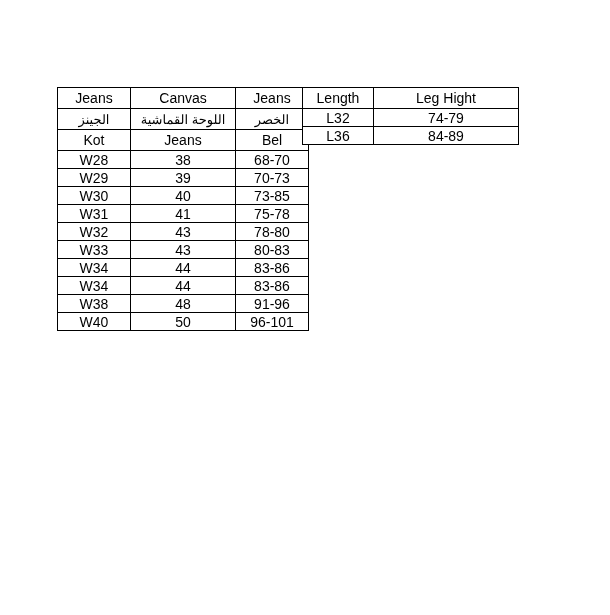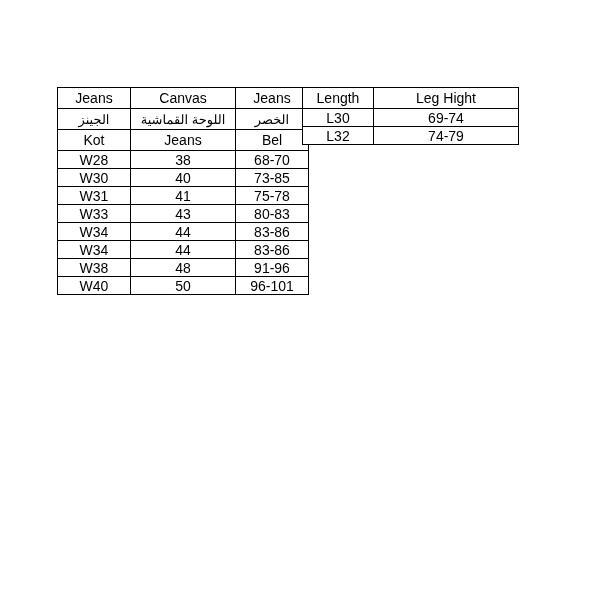--- a/index.html
+++ b/index.html
@@ -53,28 +53,38 @@
         <td class="c0">Kot</td>
         <td class="c1">Jeans</td>
         <td class="c2">Bel</td>
       </tr>
       <tr class="data">
         <td class="c0">W28</td>
         <td class="c1">38</td>
         <td class="c2">68-70</td>
       </tr>
       <tr class="data">
+        <td class="c0">W29</td>
+        <td class="c1">39</td>
+        <td class="c2">70-73</td>
+      </tr>
+      <tr class="data">
         <td class="c0">W30</td>
         <td class="c1">40</td>
         <td class="c2">73-85</td>
       </tr>
       <tr class="data">
         <td class="c0">W31</td>
         <td class="c1">41</td>
         <td class="c2">75-78</td>
+      </tr>
+      <tr class="data">
+        <td class="c0">W32</td>
+        <td class="c1">43</td>
+        <td class="c2">78-80</td>
       </tr>
       <tr class="data">
         <td class="c0">W33</td>
         <td class="c1">43</td>
         <td class="c2">80-83</td>
       </tr>
       <tr class="data">
         <td class="c0">W34</td>
         <td class="c1">44</td>
         <td class="c2">83-86</td>
@@ -97,23 +107,23 @@
     </tbody>
   </table>
 
   <table id="right-table">
     <tbody>
       <tr class="hdr">
         <td class="c0">Length</td>
         <td class="c1">Leg Hight</td>
       </tr>
       <tr class="data">
-        <td class="c0">L30</td>
-        <td class="c1">69-74</td>
+        <td class="c0">L32</td>
+        <td class="c1">74-79</td>
       </tr>
       <tr class="data">
-        <td class="c0">L32</td>
-        <td class="c1">74-79</td>
+        <td class="c0">L36</td>
+        <td class="c1">84-89</td>
       </tr>
     </tbody>
   </table>
 
 </div>
 
 </body></html>

